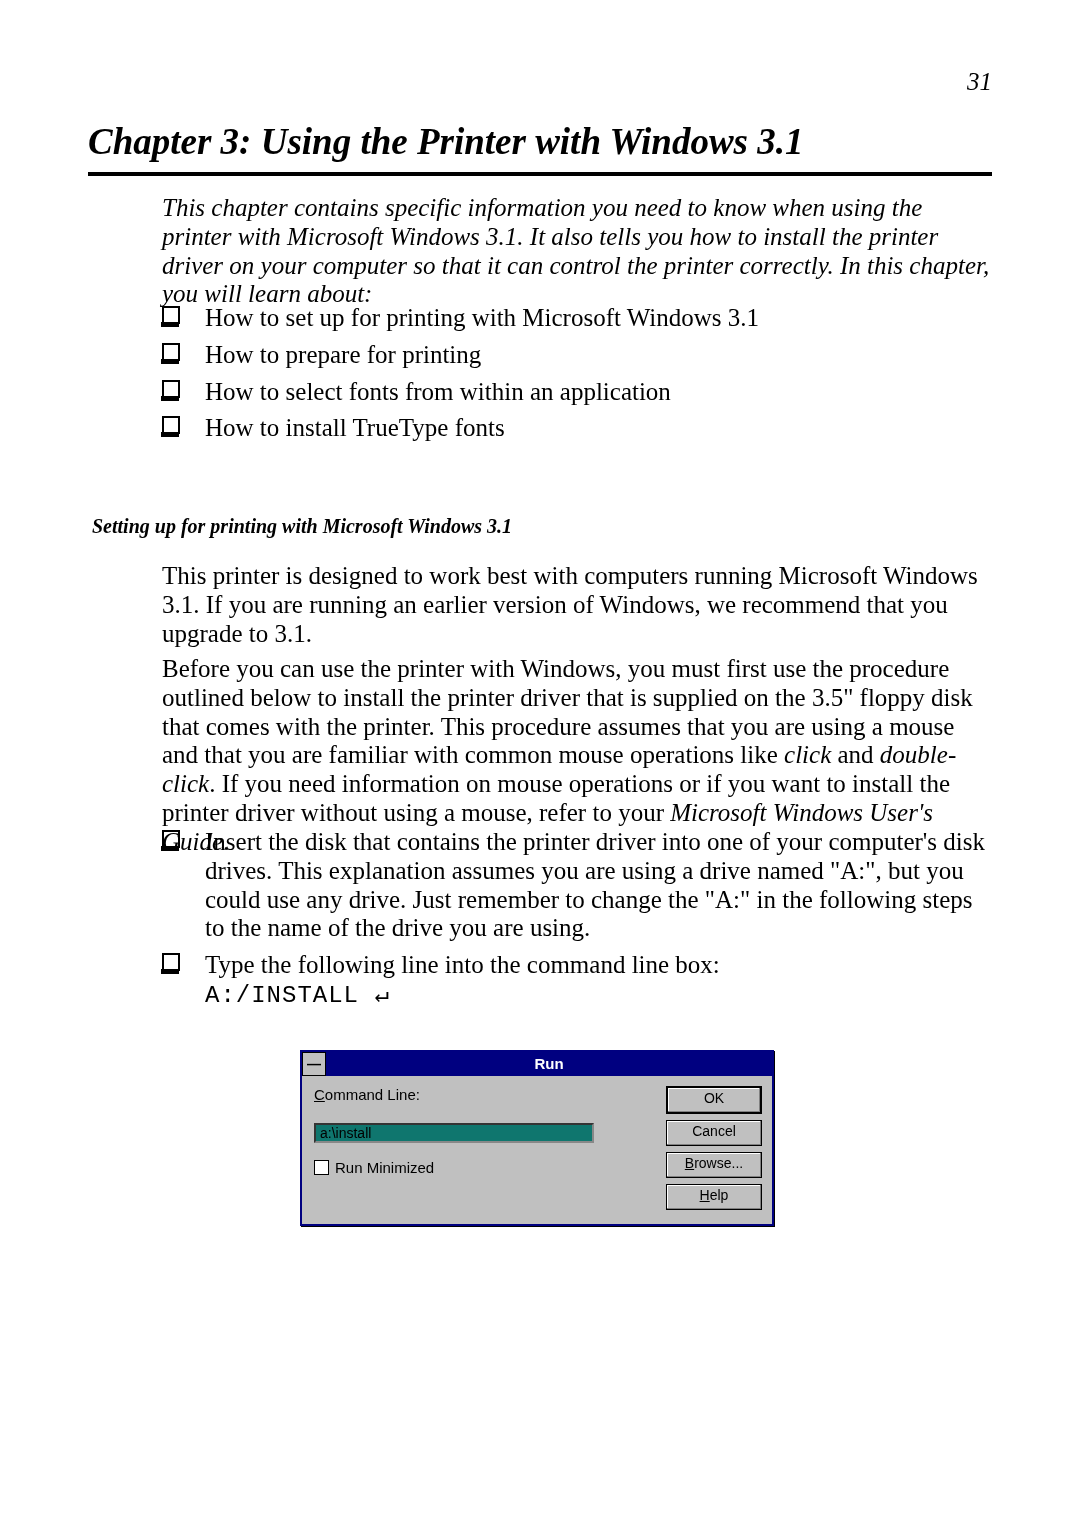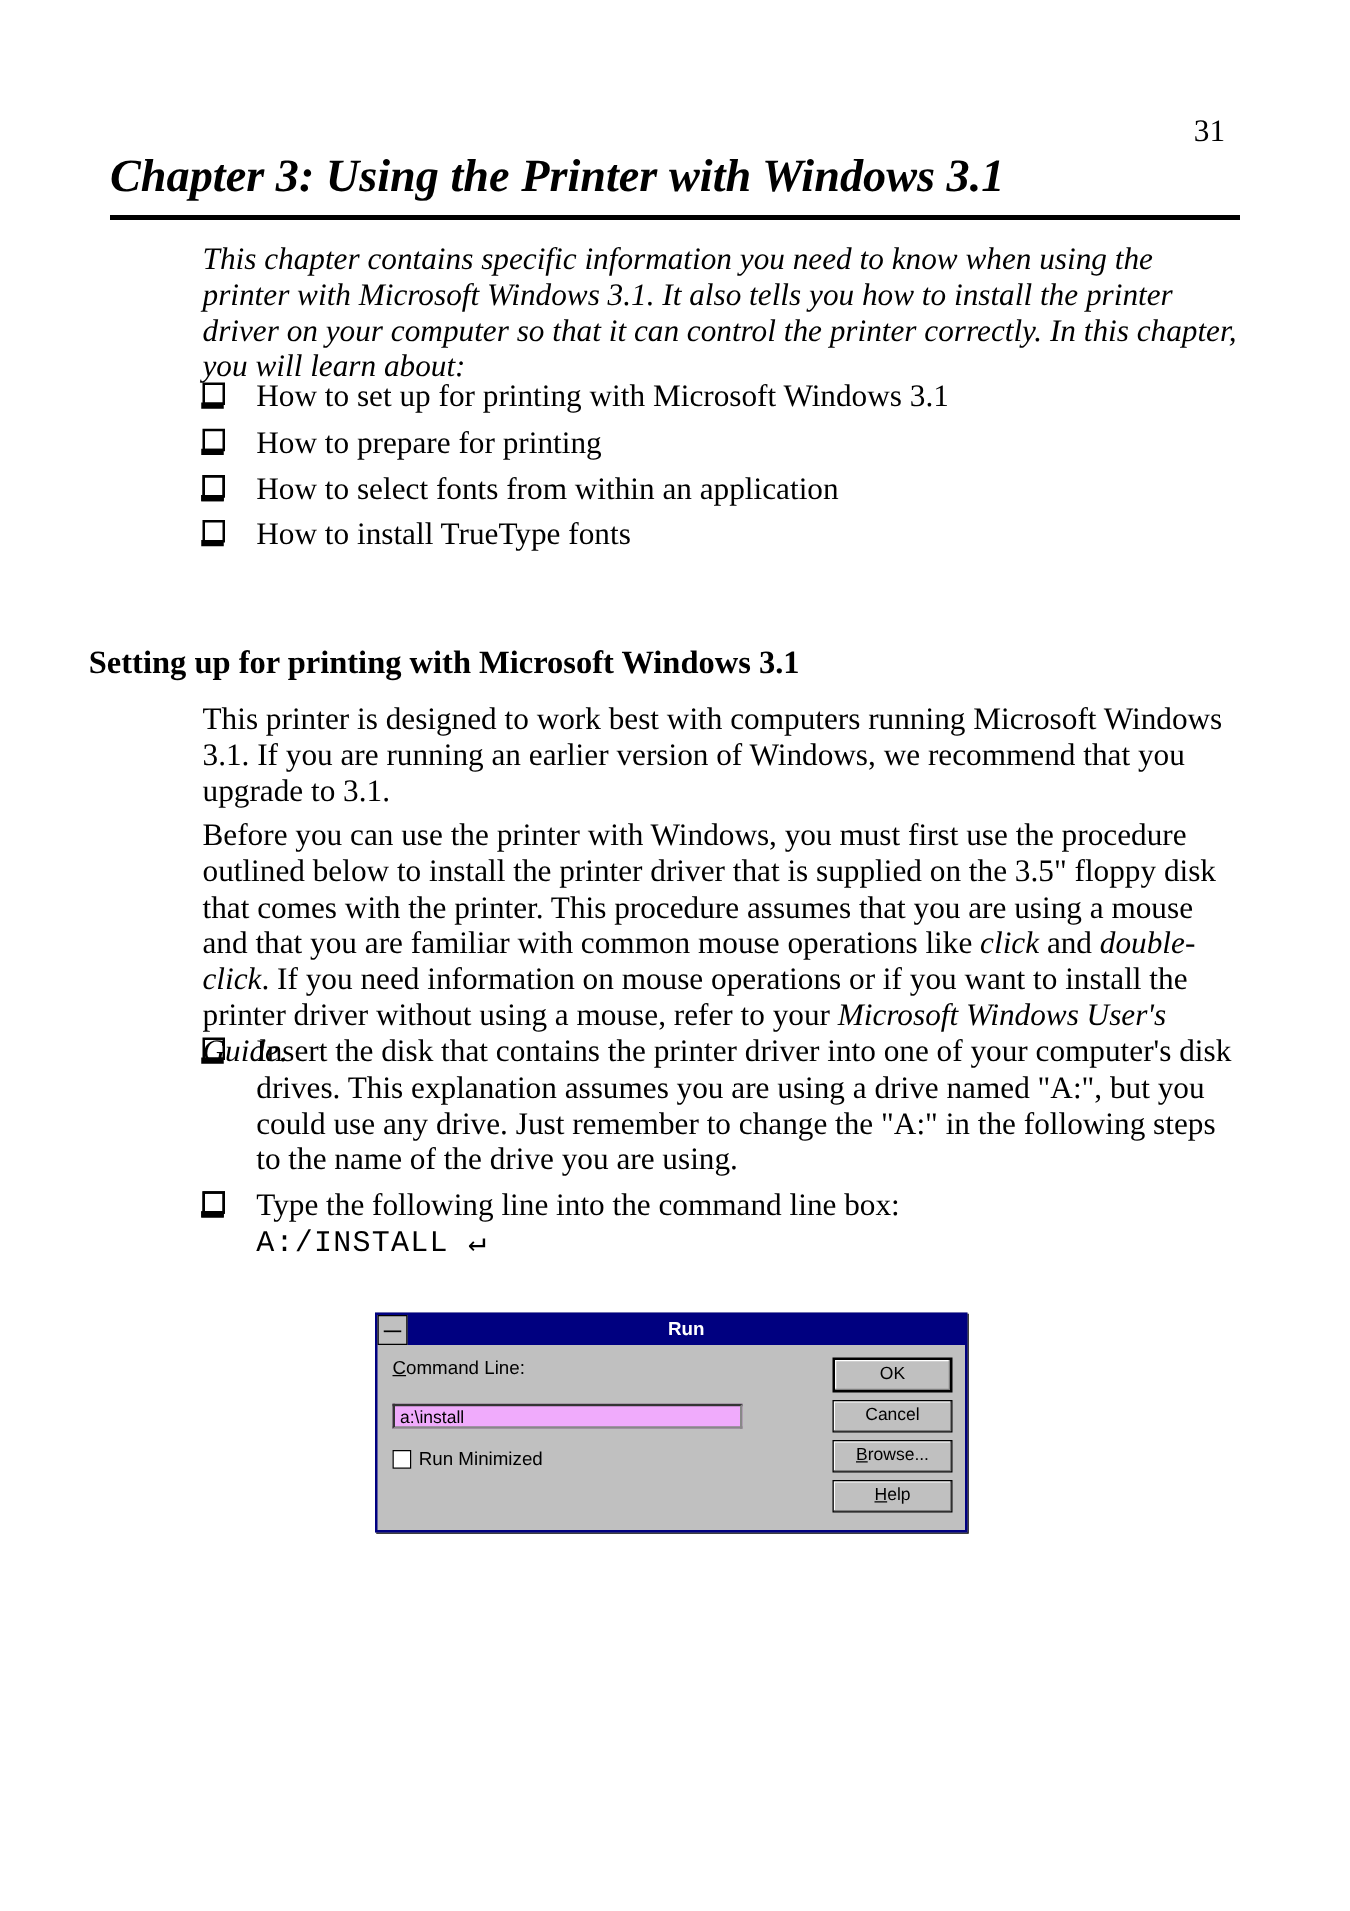--- a/index.html
+++ b/index.html
@@ -12,23 +12,23 @@
   }
   .page {
     width: 1080px;
     height: 1529px;
     position: relative;
     box-sizing: border-box;
   }
   .page-number {
     position: absolute;
     top: 68px;
-    right: 100px;
-    font-size: 25px;
-    margin-top: 24px;
+    right: 88px;
+    font-style: italic;
+    font-size: 25px;
   }
   .chapter-title {
     position: absolute;
     top: 120px;
     left: 88px;
     font-style: italic;
     font-weight: bold;
     font-size: 37px;
   }
   .chapter-rule {
@@ -80,23 +80,24 @@
   }
   .top-list {
     position: absolute;
     top: 304px;
     left: 162px;
     width: 832px;
   }
   .section-title {
     position: absolute;
     top: 515px;
-    left: 71px;
-    font-weight: bold;
-    font-size: 26px;
+    left: 92px;
+    font-style: italic;
+    font-weight: bold;
+    font-size: 20px;
   }
   .sec-para1 {
     position: absolute;
     top: 562px;
     left: 162px;
     width: 832px;
     font-size: 25px;
     line-height: 1.15;
   }
   .sec-para2 {
@@ -172,21 +173,21 @@
     flex-direction: column;
     gap: 6px;
     margin-left: 10px;
   }
   .lbl { font-size: 15px; margin-bottom: 20px; display: block; }
   .lbl .ul { text-decoration: underline; }
   .txt {
     width: 280px;
     height: 20px;
     border: 2px inset #888;
-    background: #f0abfc;
+    background: #0f766e;
     font-family: Arial, sans-serif;
     font-size: 14px;
     padding: 1px 4px;
     box-sizing: border-box;
   }
   .chk-row {
     margin-top: 16px;
     font-size: 15px;
     display: flex;
     align-items: center;

